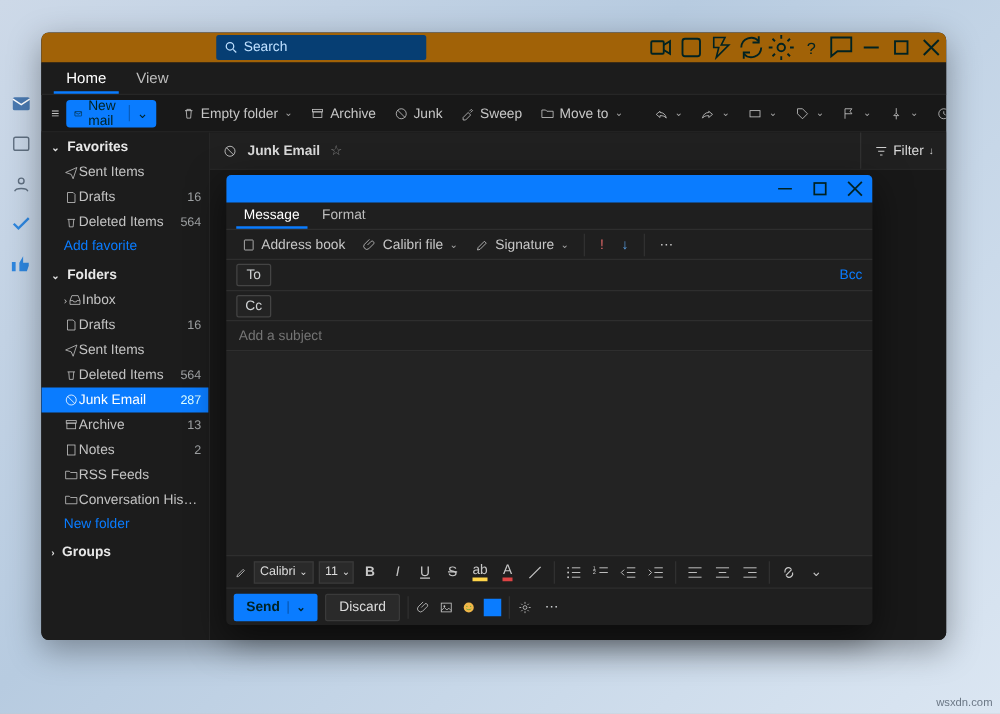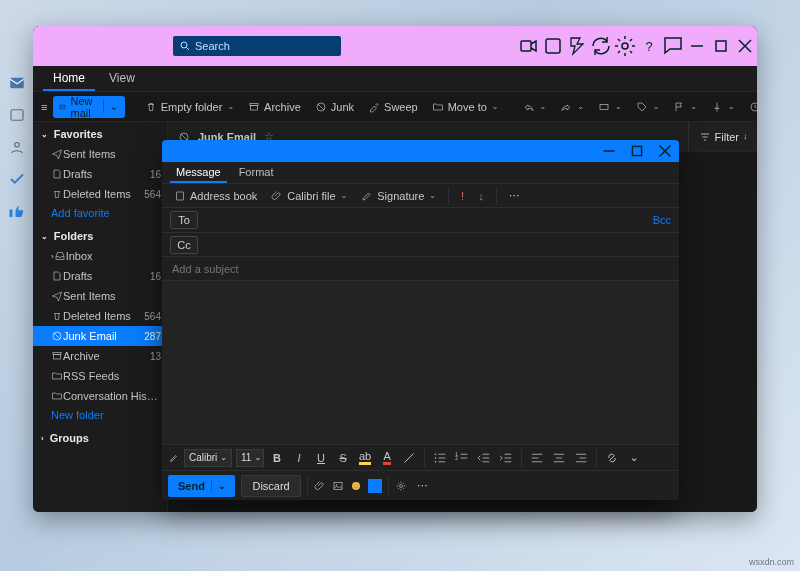--- a/index.html
+++ b/index.html
@@ -16,21 +16,21 @@
   padding-top: 6px;
 }
 .taskbar .tb-item { width: 18px; height: 18px; color: #4a5d70; }
 .main-window {
   position: absolute; left: 33px; top: 26px; width: 724px; height: 486px;
   background: #181818; border-radius: 6px; overflow: hidden;
   box-shadow: 0 8px 26px rgba(0,0,0,.35);
   display: flex; flex-direction: column;
 }
 .titlebar {
-  height: 40px; background: #f0abfc; display: flex; align-items: center;
+  height: 24px; background: #a16207; display: flex; align-items: center;
   color: #04223d;
 }
 .titlebar .search {
   margin-left: 140px; height: 20px; width: 168px; background: #063e73;
   border-radius: 2px; display: flex; align-items: center; padding: 0 6px;
   color: #bfe0ff;
 }
 .titlebar .spacer { flex: 1; }
 .titlebar .ti { width: 24px; height: 28px; display: flex; align-items: center; justify-content: center; }
 .tabbar {
@@ -74,21 +74,21 @@
 .listhead {
   height: 30px; display: flex; align-items: center; padding: 0 10px;
   color: #d9d9d9; gap: 8px; border-bottom: 1px solid #262626;
   background: #202020;
 }
 .listhead .title { font-weight: 600; flex: none; }
 .listhead .star { opacity: .5; }
 .listhead .filler { flex: 1; }
 .listhead .filter { display: flex; align-items: center; gap: 4px; border-left: 1px solid #303030; padding-left: 10px; height: 100%;}
 .compose {
-  position: absolute; left: 162px; top: 140px; width: 517px; height: 360px;
+  position: absolute; left: 181px; top: 140px; width: 517px; height: 360px;
   background: #1f1f1f; border-radius: 4px; overflow: hidden;
   box-shadow: 0 10px 30px rgba(0,0,0,.55);
   display: flex; flex-direction: column;
 }
 .compose .cbar {
   height: 22px; background: #0a7cff; display: flex; align-items: center;
   justify-content: flex-end;
 }
 .compose .cbar .ci { width: 28px; height: 22px; display: flex; align-items: center; justify-content: center; color: #022; }
 .ctabs {
@@ -449,20 +449,29 @@
                 <rect x="4" y="5" width="16" height="4" fill="none" stroke="#c3c3c3" stroke-width="1.3"></rect>
                 <rect x="5" y="9" width="14" height="9" fill="none" stroke="#c3c3c3" stroke-width="1.3"></rect>
               </svg>
             </span>
             <span>Archive</span>
             <span class="cnt">13</span>
           </div>
         <div class="sb-item">
             <span class="ico">
               <svg viewBox="0 0 24 24">
+                <rect x="6" y="4" width="12" height="16" fill="none" stroke="#c3c3c3" stroke-width="1.3"></rect>
+              </svg>
+            </span>
+            <span>Notes</span>
+            <span class="cnt">2</span>
+          </div>
+        <div class="sb-item">
+            <span class="ico">
+              <svg viewBox="0 0 24 24">
                 <path d="M3 6h6l2 2h10v10H3z" fill="none" stroke="#c3c3c3" stroke-width="1.3"></path>
               </svg>
             </span>
             <span>RSS Feeds</span>
           </div>
         <div class="sb-item">
             <span class="ico">
               <svg viewBox="0 0 24 24">
                 <path d="M3 6h6l2 2h10v10H3z" fill="none" stroke="#c3c3c3" stroke-width="1.3"></path>
               </svg>

